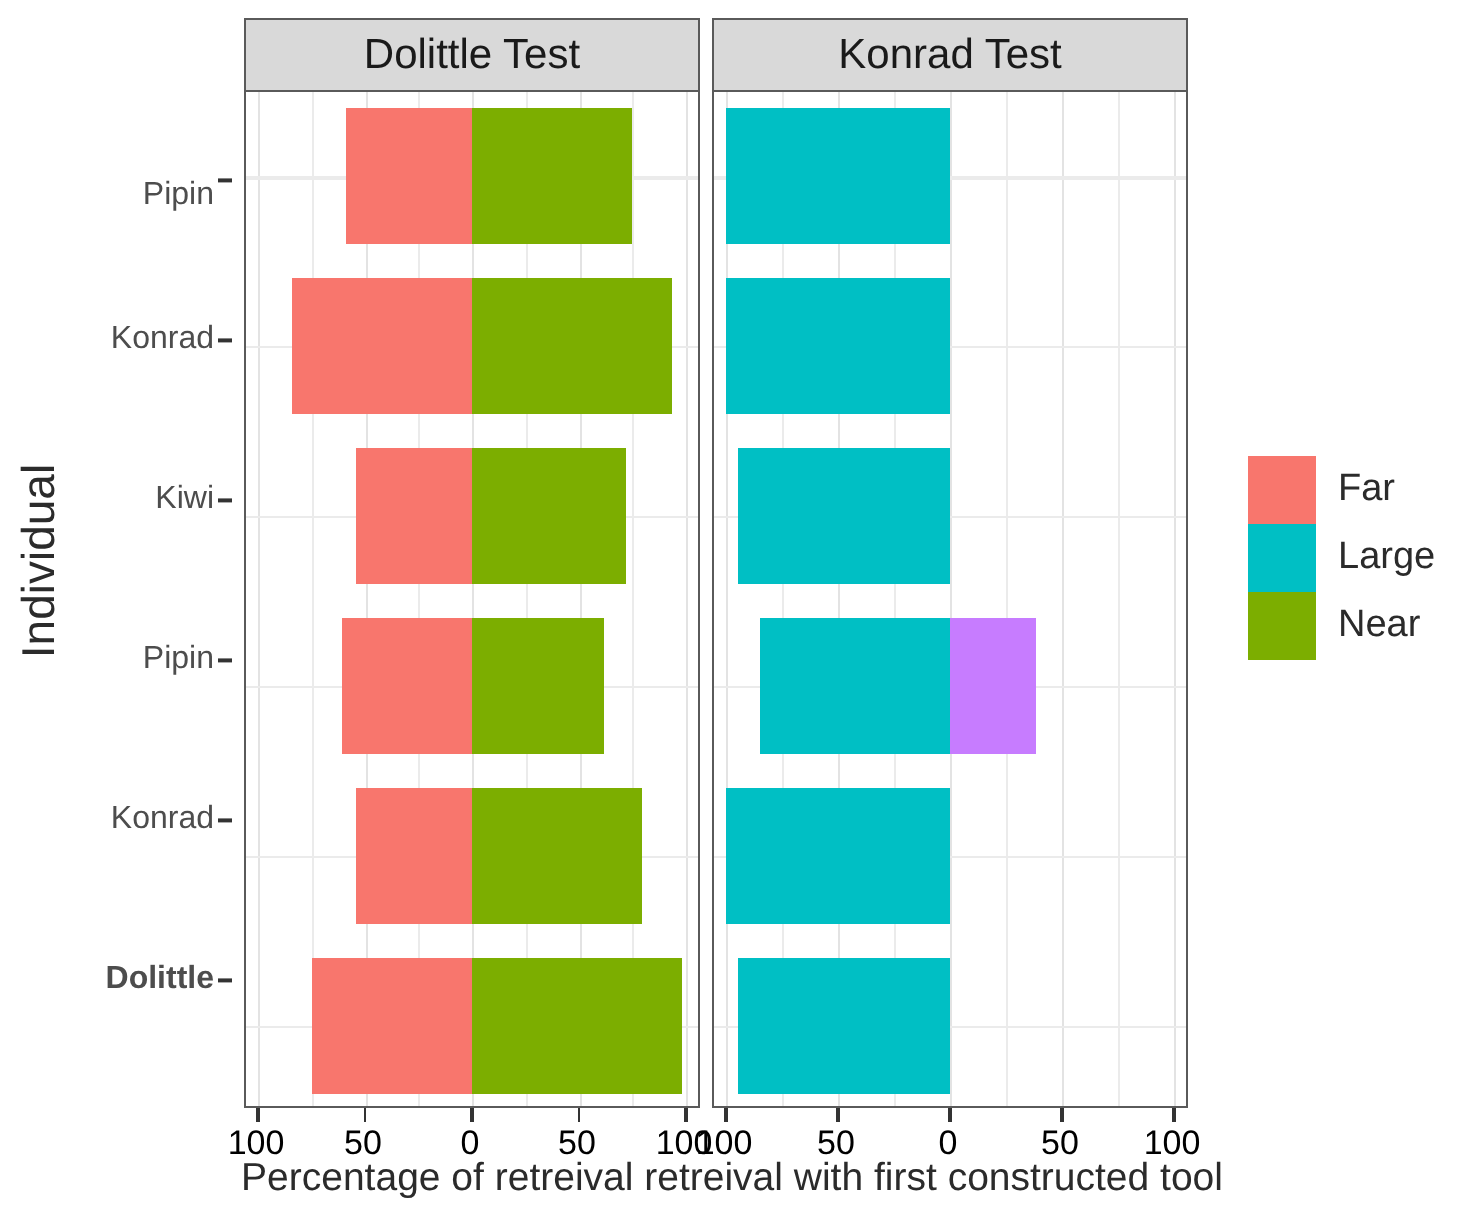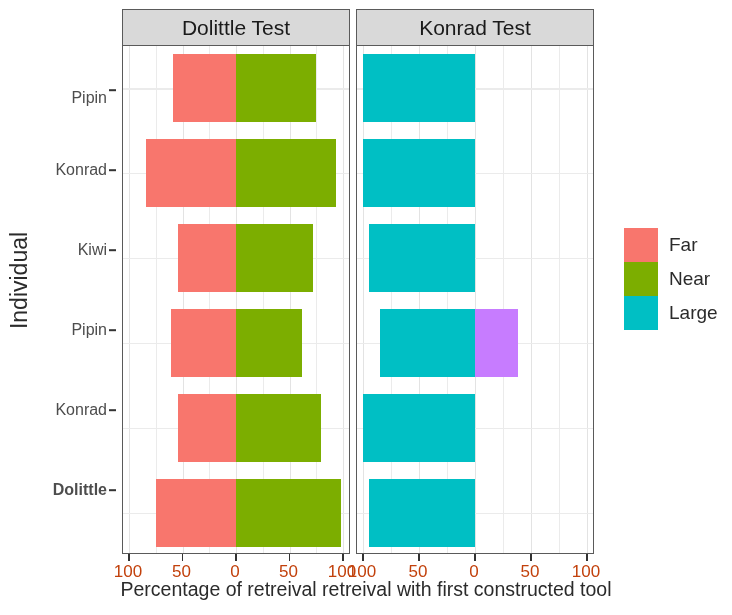--- a/index.html
+++ b/index.html
@@ -52,21 +52,21 @@
   .bar{ position:absolute; height:68px; transform:translateY(-50%); }
   .seg{ position:absolute; top:0; bottom:0; box-sizing:border-box; }
 
   
   .xaxis{ position:absolute; top:554px; height:46px; }
   #xaxis-distance{ left:122px; width:228px; }
   #xaxis-width{   left:356px; width:238px; }
   .xtick-mark{ position:absolute; top:0; width:1.6px; height:7px; background:#333333; }
   .xtick-lab{
     position:absolute; top:8px; transform:translateX(-50%);
-    font-size:17px; color:#c2410c; white-space:nowrap;
+    font-size:17px; color:#000000; white-space:nowrap;
   }
 
   
   .xlab{
     position:absolute; left:0; top:578px; width:732px;
     text-align:center; font-size:19.5px; color:#2b2b2b;
   }
 
   
   .legend{ position:absolute; left:624px; top:228px; width:106px; }
@@ -209,22 +209,22 @@
     </div>
 
   <div class="xlab">Percentage of retreival retreival with first constructed tool</div>
 
   <div class="legend" id="legend">
       <div class="legend-row">
         <div class="legend-key" style="background: rgb(248, 118, 109);"></div>
         <div class="legend-lab">Far</div>
       </div>
       <div class="legend-row">
+        <div class="legend-key" style="background: rgb(0, 191, 196);"></div>
+        <div class="legend-lab">Large</div>
+      </div>
+      <div class="legend-row">
         <div class="legend-key" style="background: rgb(124, 174, 0);"></div>
         <div class="legend-lab">Near</div>
       </div>
-      <div class="legend-row">
-        <div class="legend-key" style="background: rgb(0, 191, 196);"></div>
-        <div class="legend-lab">Large</div>
-      </div>
     </div>
 
 </div>
 
 </body></html>

